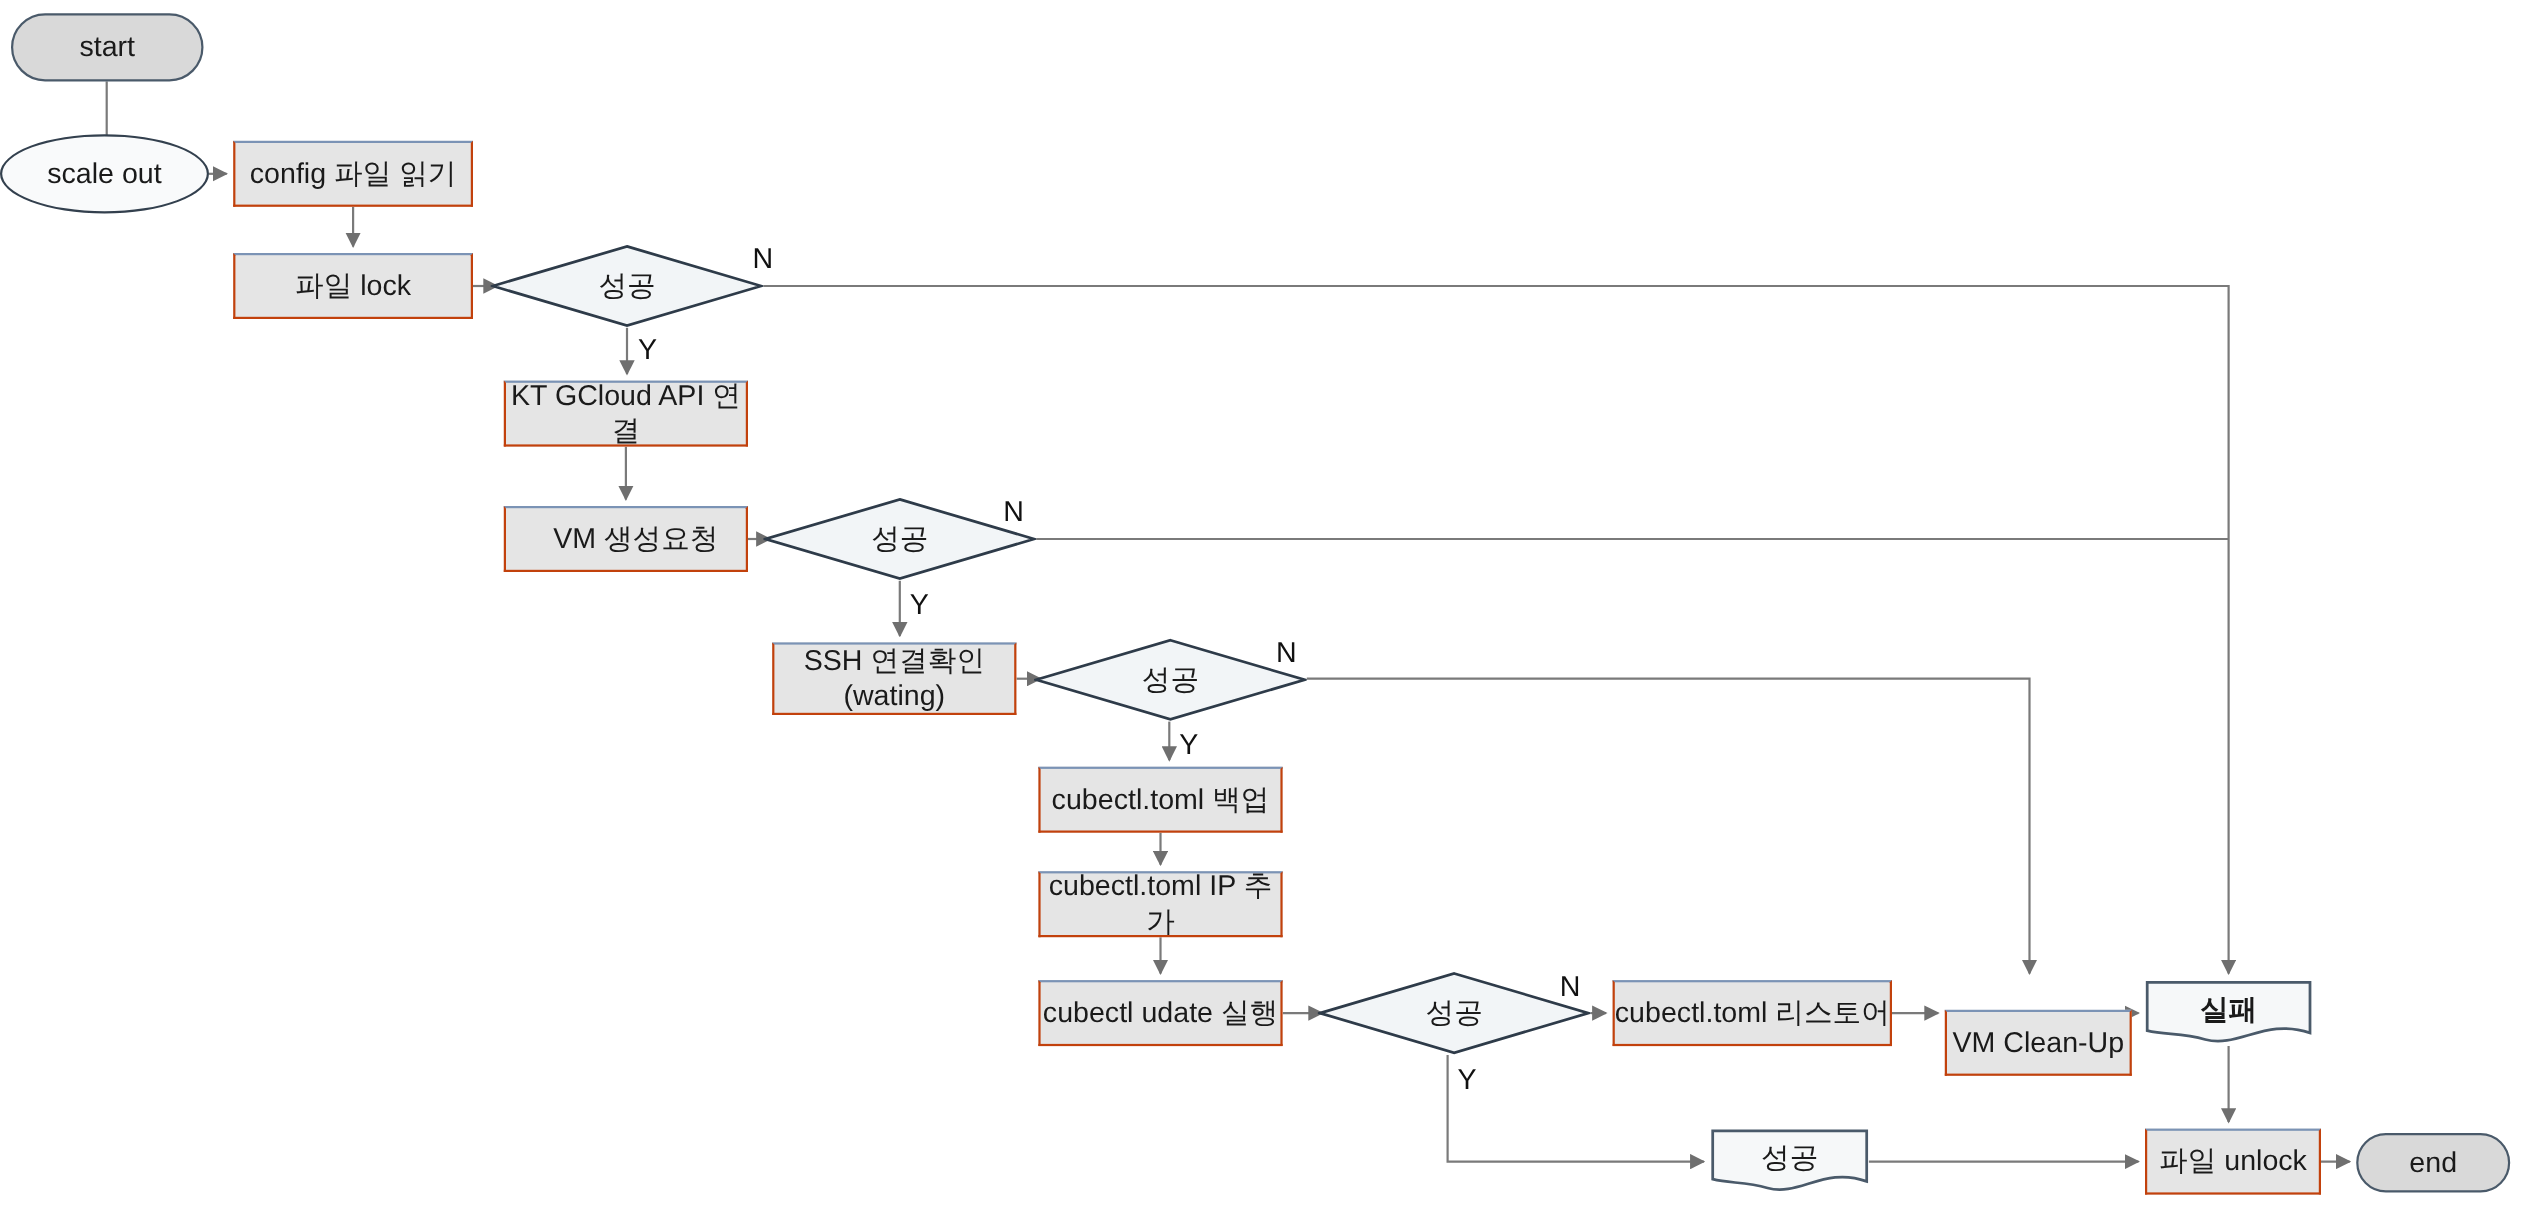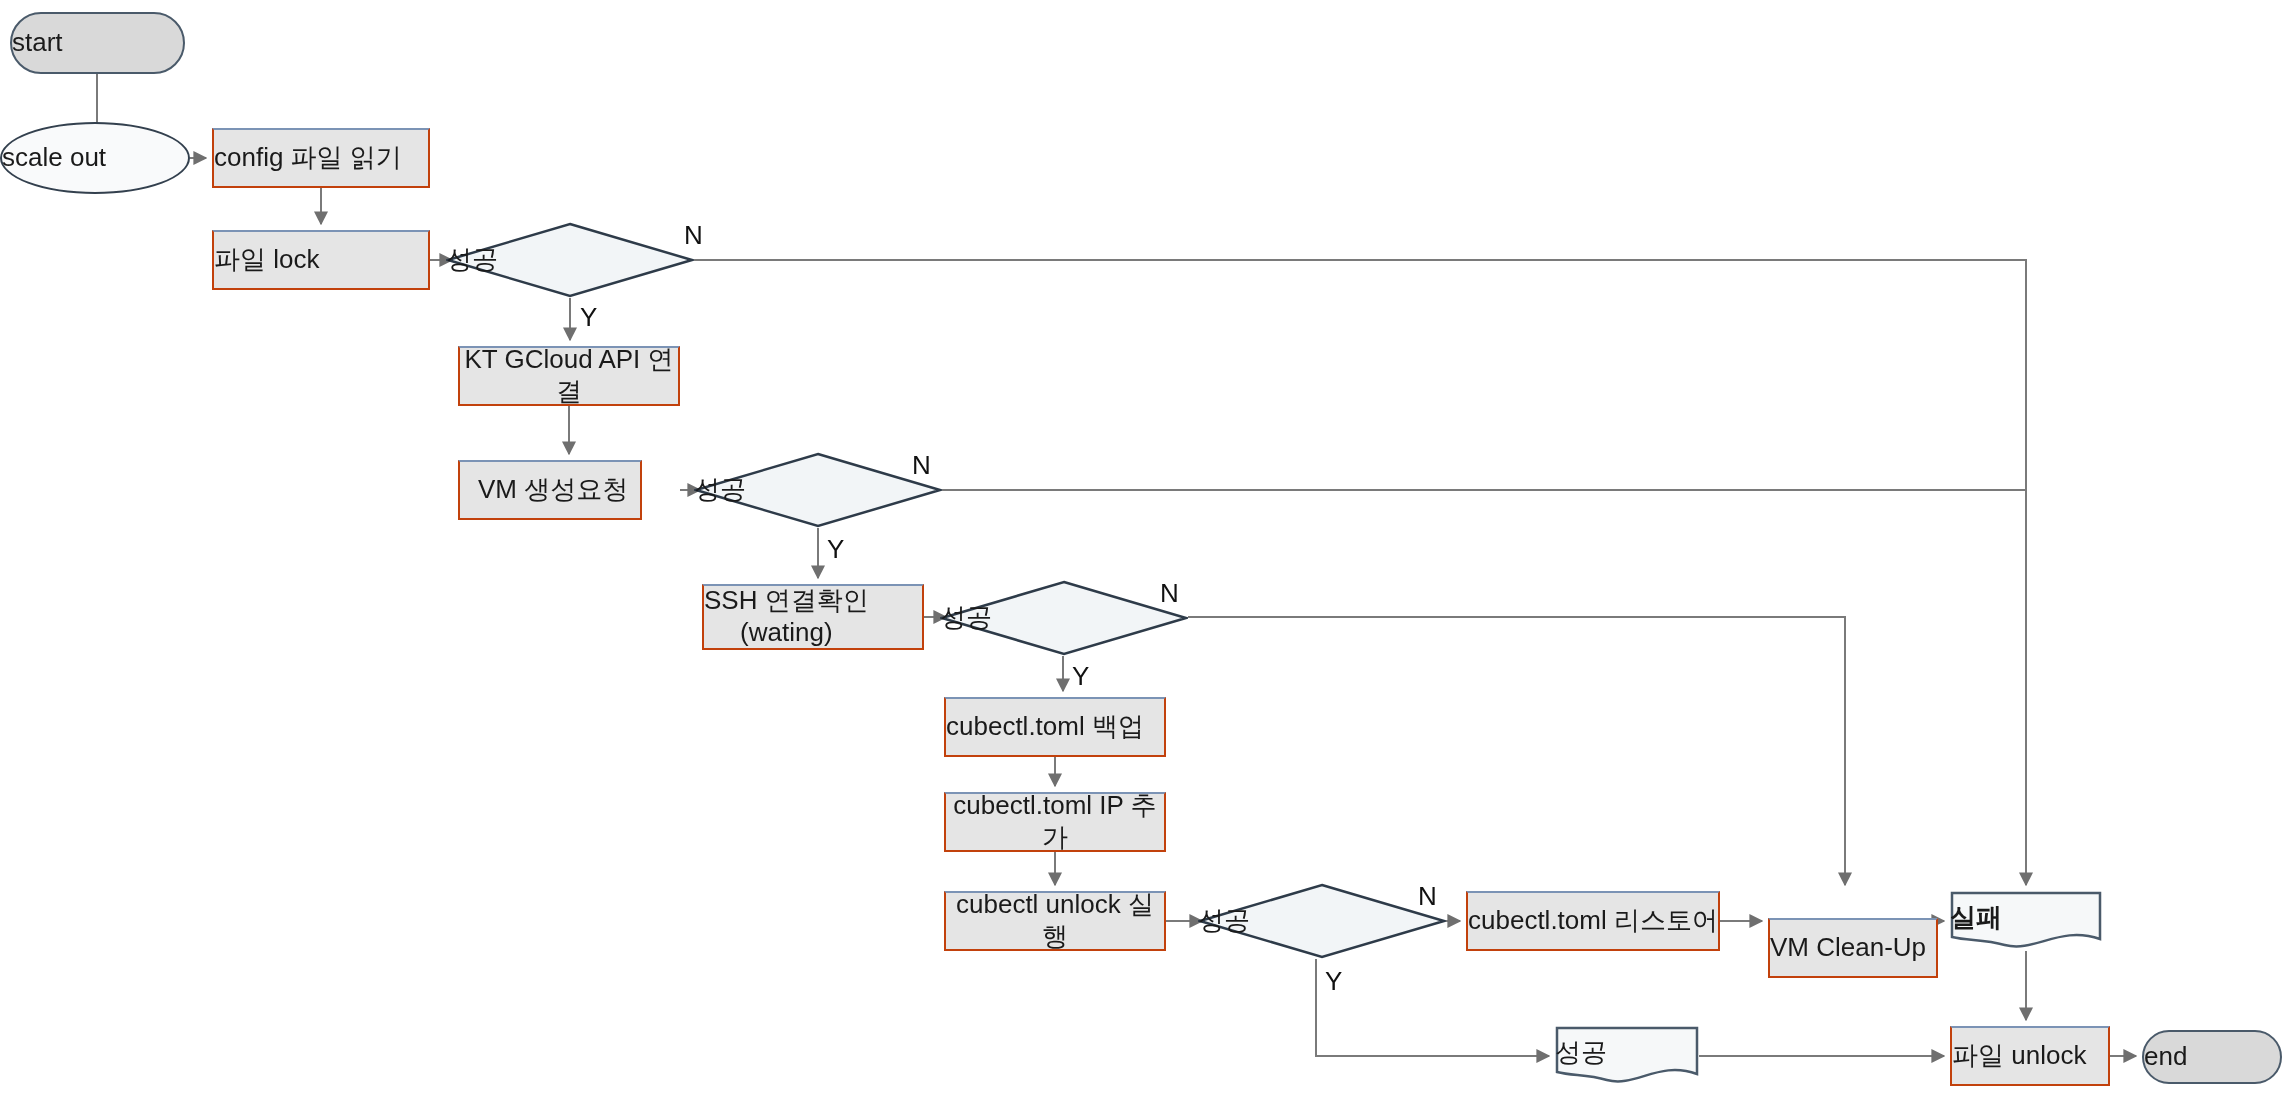--- a/index.html
+++ b/index.html
@@ -23,21 +23,21 @@
     top: 0;
     width: 2292px;
     height: 1098px;
     pointer-events: none;
   }
   .node {
     position: absolute;
     box-sizing: border-box;
     display: flex;
     align-items: center;
-    justify-content: flex-start;
+    justify-content: center;
     text-align: center;
     color: #1a1a1a;
     font-size: 26px;
     line-height: 1.22;
     white-space: pre-line;
   }
   
   .n-process {
     background: #e5e5e5;
     border: 2px solid #c2410c;
@@ -138,32 +138,32 @@
   </svg>
   <div id="node-layer">
       <div class="node n-terminator" style="left: 10px; top: 12px; width: 175px; height: 62px;"><span>start</span></div>
       <div class="node n-ellipse" style="left: 0px; top: 122px; width: 190px; height: 72px;"><span>scale out</span></div>
       <div class="node n-process tint" style="left: 212px; top: 128px; width: 218px; height: 60px;"><span>config 파일 읽기</span></div>
       <div class="node n-process tint" style="left: 212px; top: 230px; width: 218px; height: 60px;"><span>파일 lock</span></div>
       <div class="node n-decision" style="left: 446px; top: 222px; width: 248px; height: 76px;"><svg viewBox="0 0 248 76" preserveAspectRatio="none">
           <polygon points="124,2 246,38 124,74 2,38" fill="#f2f5f7" stroke="#2e3b49" stroke-width="2.5"></polygon>
         </svg><span class="dlabel">성공</span></div>
       <div class="node n-process tint" style="left: 458px; top: 346px; width: 222px; height: 60px;"><span>KT GCloud API 연결</span></div>
-      <div class="node n-process tint" style="left: 458px; top: 460px; width: 184px; height: 60px; padding-left: 18px;"><span>VM 생성요청</span></div>
+      <div class="node n-process tint" style="left: 458px; top: 460px; width: 222px; height: 60px; padding-left: 18px;"><span>VM 생성요청</span></div>
       <div class="node n-decision" style="left: 694px; top: 452px; width: 248px; height: 76px;"><svg viewBox="0 0 248 76" preserveAspectRatio="none">
           <polygon points="124,2 246,38 124,74 2,38" fill="#f2f5f7" stroke="#2e3b49" stroke-width="2.5"></polygon>
         </svg><span class="dlabel">성공</span></div>
       <div class="node n-process tint" style="left: 702px; top: 584px; width: 222px; height: 66px;"><span>SSH 연결확인
 (wating)</span></div>
       <div class="node n-decision" style="left: 940px; top: 580px; width: 248px; height: 76px;"><svg viewBox="0 0 248 76" preserveAspectRatio="none">
           <polygon points="124,2 246,38 124,74 2,38" fill="#f2f5f7" stroke="#2e3b49" stroke-width="2.5"></polygon>
         </svg><span class="dlabel">성공</span></div>
       <div class="node n-process tint" style="left: 944px; top: 697px; width: 222px; height: 60px;"><span>cubectl.toml  백업</span></div>
       <div class="node n-process tint" style="left: 944px; top: 792px; width: 222px; height: 60px;"><span>cubectl.toml  IP 추가</span></div>
-      <div class="node n-process tint" style="left: 944px; top: 891px; width: 222px; height: 60px;"><span>cubectl  unlock 실행</span></div>
+      <div class="node n-process tint" style="left: 944px; top: 891px; width: 222px; height: 60px;"><span>cubectl  udate 실행</span></div>
       <div class="node n-decision" style="left: 1198px; top: 883px; width: 248px; height: 76px;"><svg viewBox="0 0 248 76" preserveAspectRatio="none">
           <polygon points="124,2 246,38 124,74 2,38" fill="#f2f5f7" stroke="#2e3b49" stroke-width="2.5"></polygon>
         </svg><span class="dlabel">성공</span></div>
       <div class="node n-process tint" style="left: 1466px; top: 891px; width: 254px; height: 60px;"><span>cubectl.toml 리스토어</span></div>
       <div class="node n-process tint" style="left: 1768px; top: 918px; width: 170px; height: 60px;"><span>VM Clean-Up</span></div>
       <div class="node n-document" style="left: 1950px; top: 891px; width: 152px; height: 60px; font-weight: bold;"><svg viewBox="0 0 152 60" preserveAspectRatio="none">
           <path d="M 2,2 L 150,2 L 150,48 C 109.44,34 85.12,62 54.72,54 C 33.44,48 18.24,50 2,46 Z" fill="#f6f8f9" stroke="#4a5a6a" stroke-width="2.5"></path>
         </svg><span class="dlabel" style="margin-top: -6px;">실패</span></div>
       <div class="node n-document" style="left: 1555px; top: 1026px; width: 144px; height: 60px;"><svg viewBox="0 0 144 60" preserveAspectRatio="none">
           <path d="M 2,2 L 142,2 L 142,48 C 103.67999999999999,34 80.64000000000001,62 51.839999999999996,54 C 31.68,48 17.28,50 2,46 Z" fill="#f6f8f9" stroke="#4a5a6a" stroke-width="2.5"></path>

